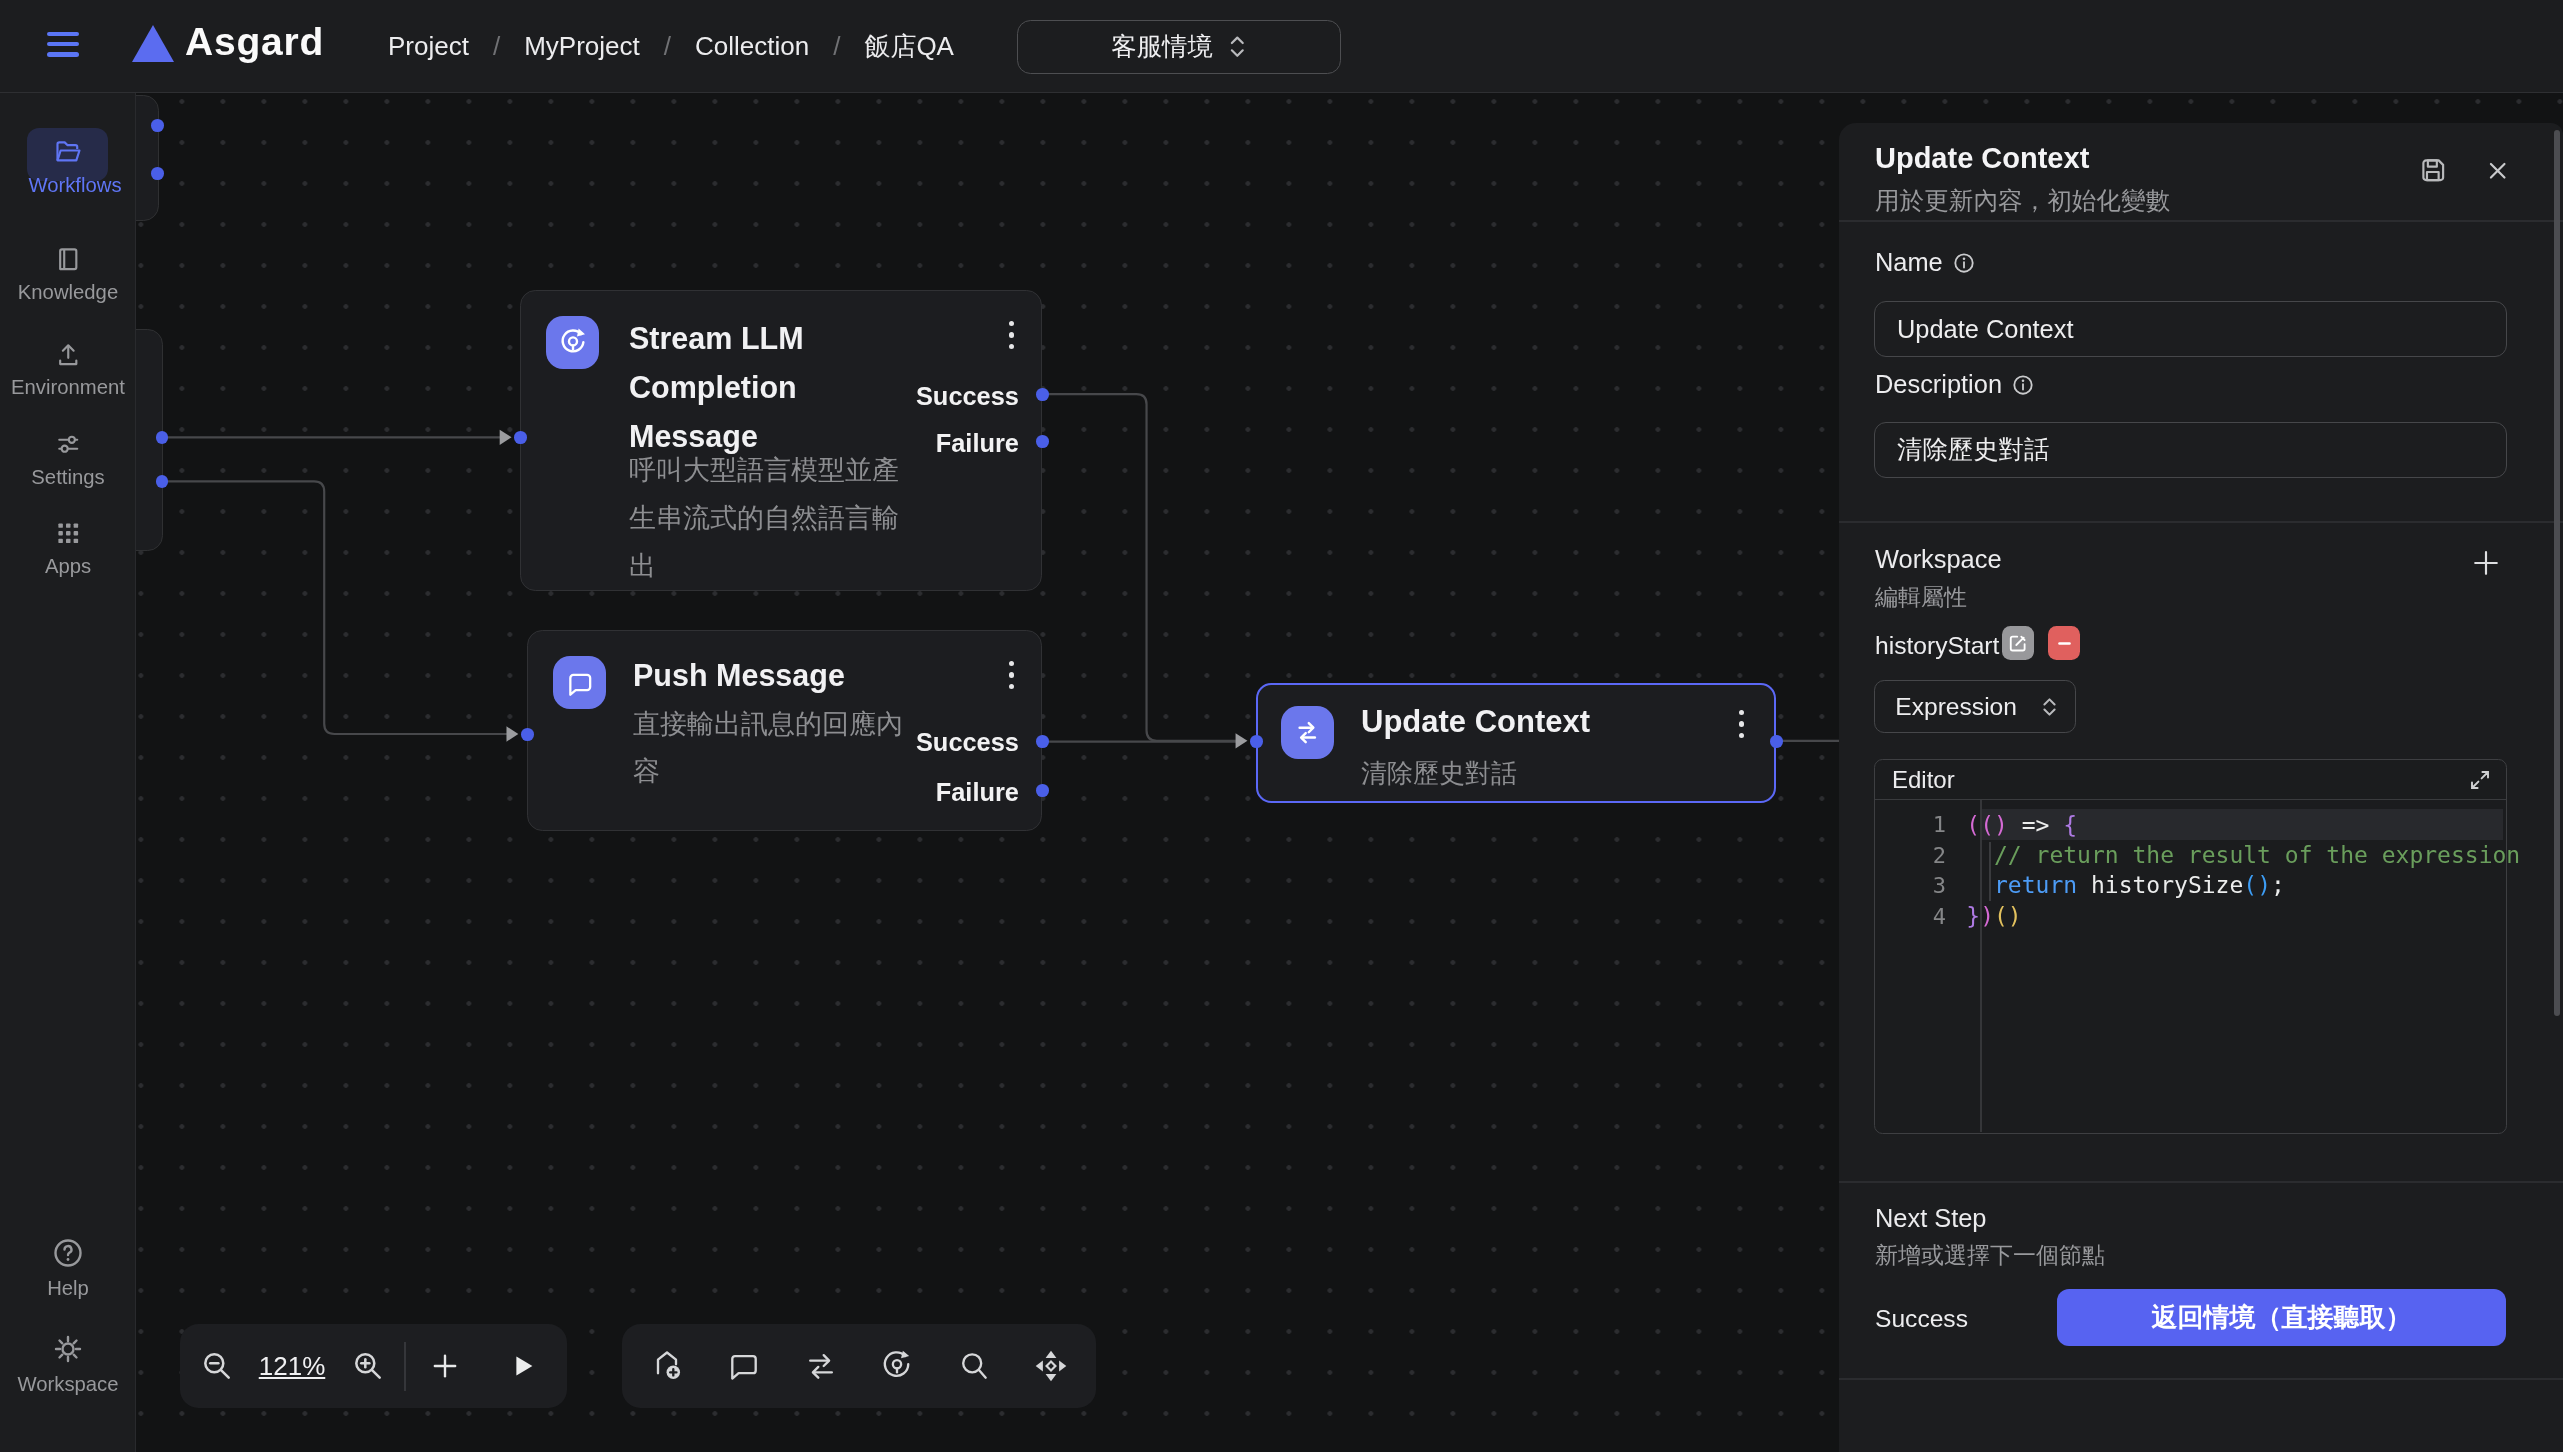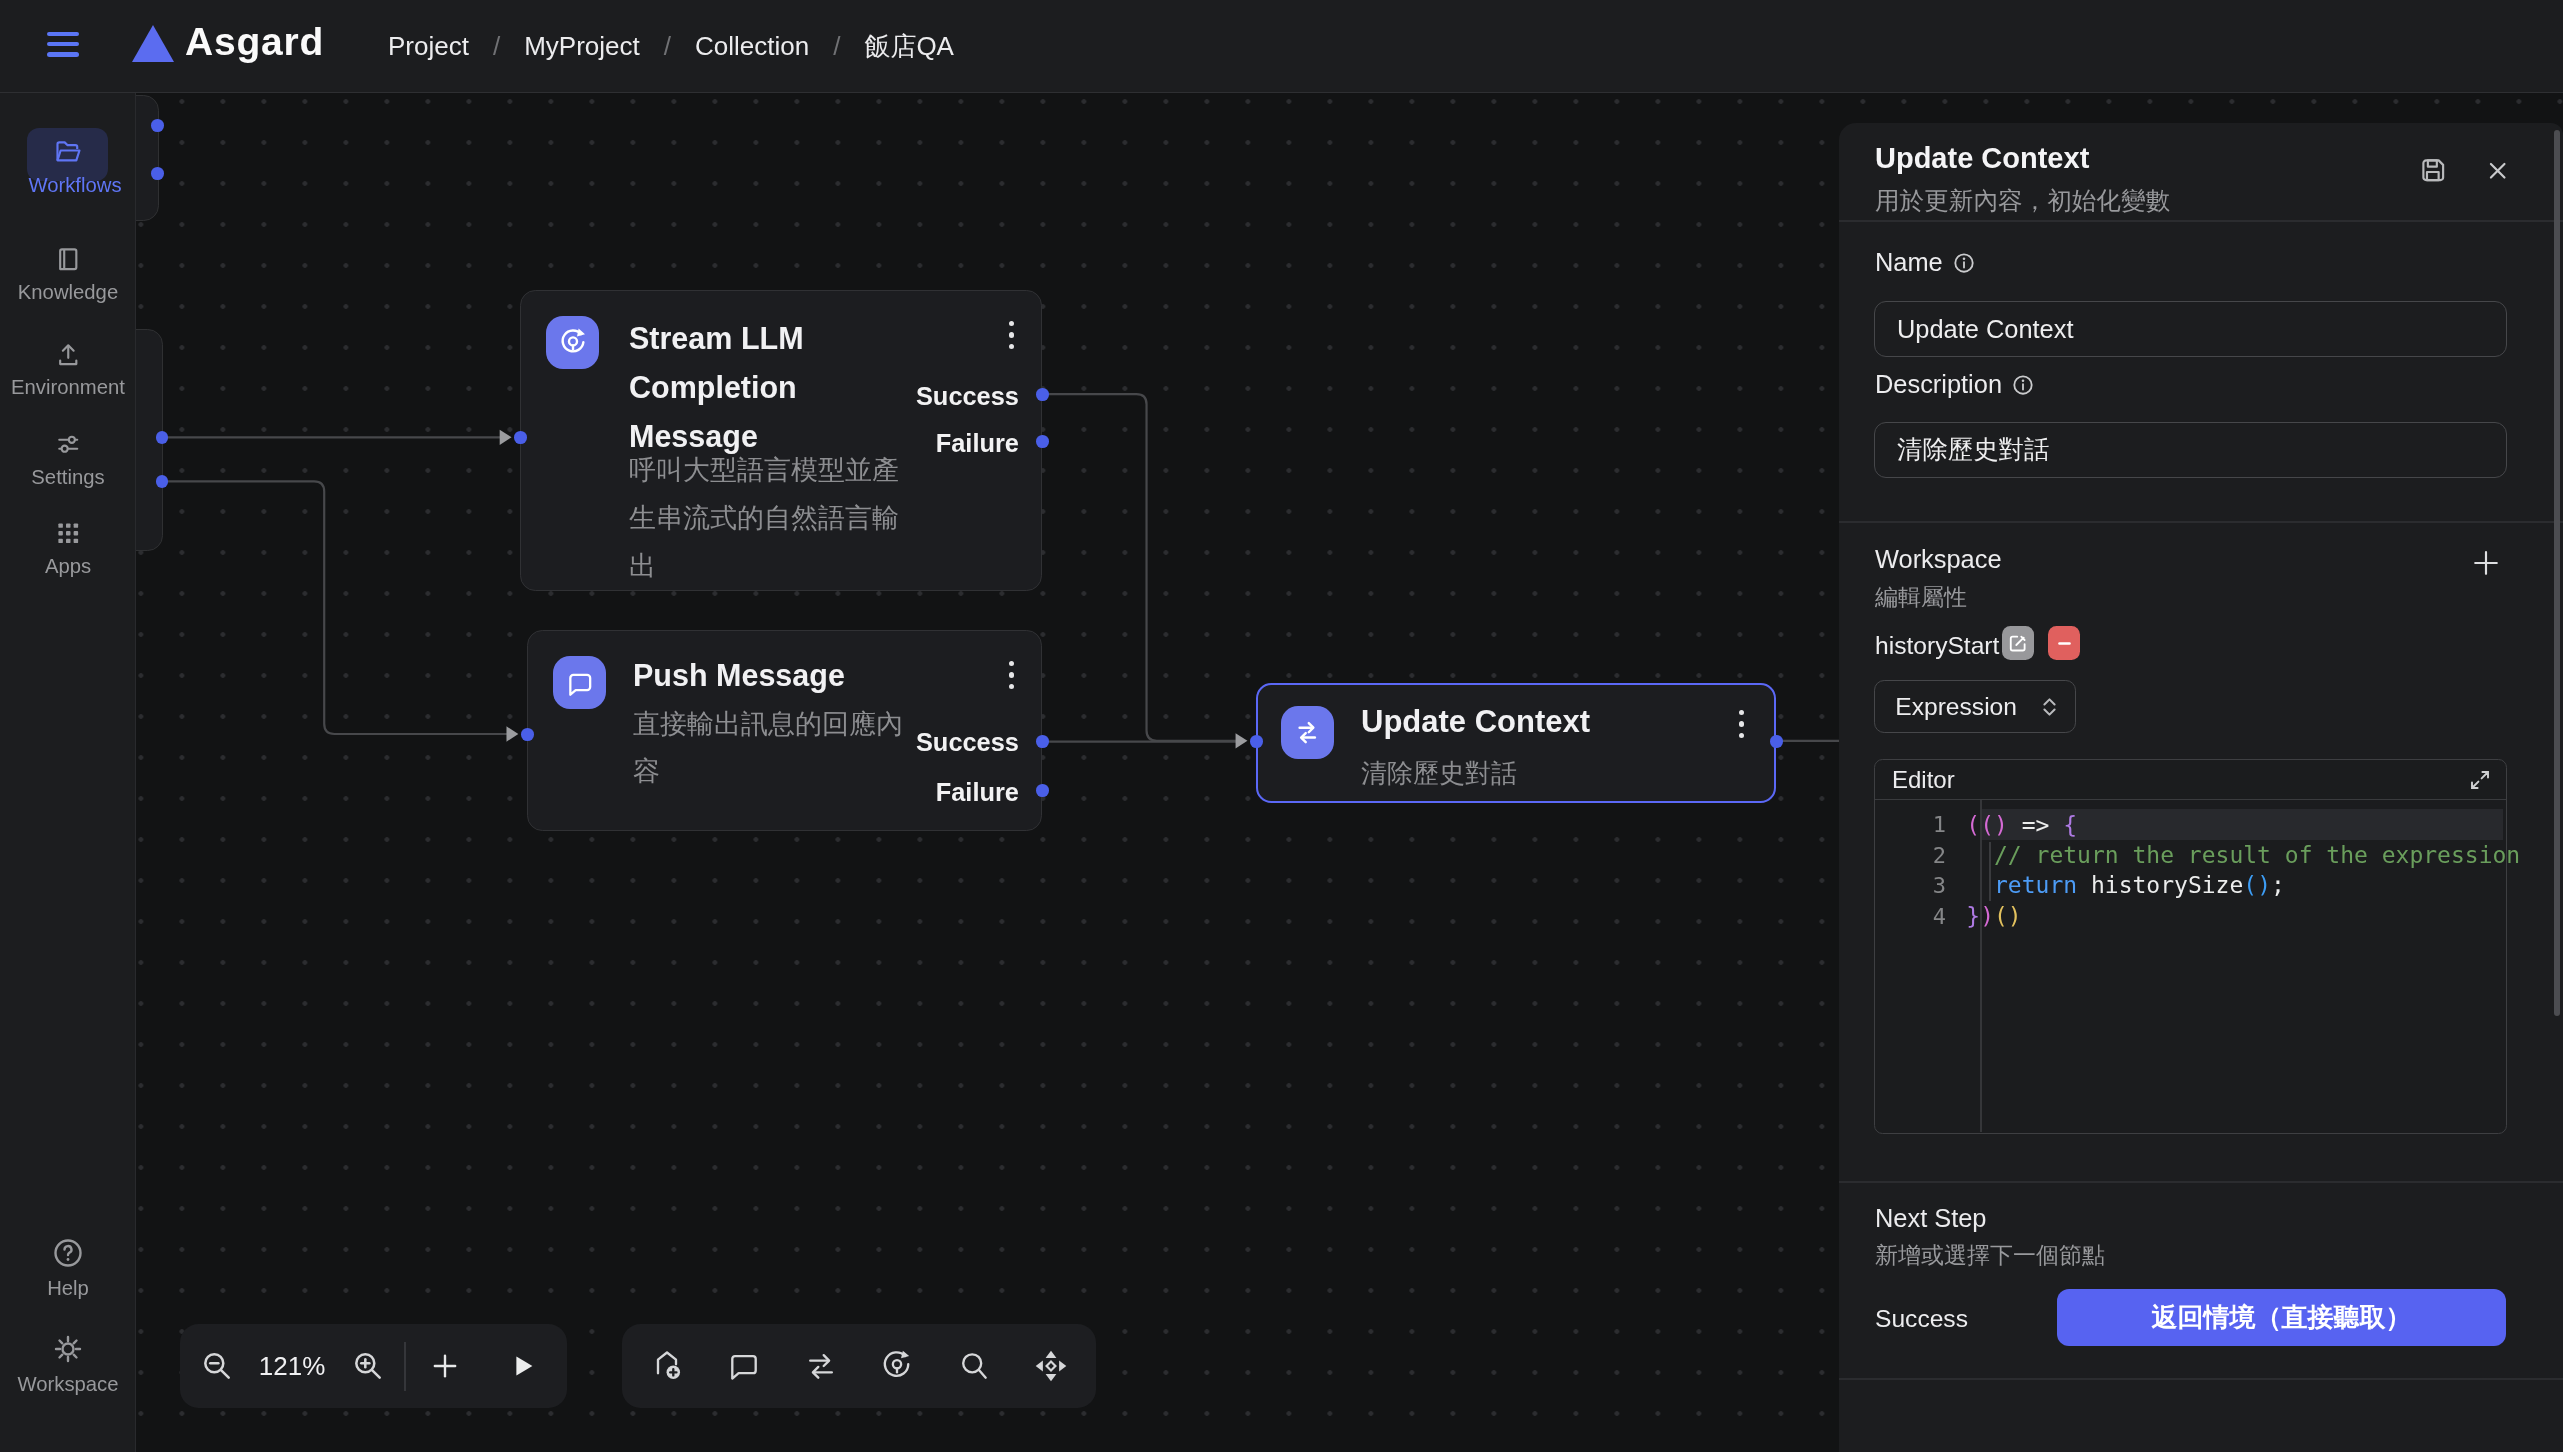--- a/index.html
+++ b/index.html
@@ -18,21 +18,21 @@
   .node-desc{position:absolute;font-size:27px;color:#8d8e91;line-height:48px;overflow-wrap:anywhere;}
   .port-label{position:absolute;font-size:25.4px;font-weight:bold;color:#f2f2f3;}
   .kebab{position:absolute;display:flex;flex-direction:column;gap:6px;align-items:center;padding:3.4px;cursor:pointer;}
   .kebab i{width:5.1px;height:5.1px;border-radius:50%;background:#e6e6e8;}
   .port{position:absolute;width:12.7px;height:12.7px;border-radius:50%;background:#4a5fe8;}
   .sliver{position:absolute;background:#1c1d20;border:1.7px solid #2f3032;border-radius:15.3px;}
   .toolbar{position:absolute;height:84px;background:#1d1e21;border-radius:18.6px;
     display:flex;align-items:center;}
   .tb-btn{display:flex;align-items:center;justify-content:center;width:63px;height:84px;cursor:pointer;}
   .tb-divider{width:1.7px;height:49px;background:#35363a;}
-  .zoom-text{font-size:26px;color:#f0f0f2;min-width:78px;text-align:center;}
+  .zoom-text{font-size:26px;color:#f0f0f2;min-width:78px;text-align:center;text-decoration:underline;}
   
   .navbar{left:0;top:0;width:2563px;height:93px;background:#1c1d1f;border-bottom:1.7px solid #2e2f32;box-sizing:border-box;}
   .burger{left:47px;top:32px;display:flex;flex-direction:column;gap:6px;cursor:pointer;}
   .burger i{width:32px;height:4.2px;border-radius:2.5px;background:#5b76f5;}
   .logo-tri{left:132px;top:25.4px;width:0;height:0;border-left:21px solid transparent;
     border-right:21px solid transparent;border-bottom:37px solid #5b6cf0;}
   .logo-text{left:185px;top:20.3px;font-size:39px;font-weight:bold;color:#fafafa;letter-spacing:0.8px;}
   .crumbs{left:388px;top:0;height:93px;display:flex;align-items:center;gap:24px;font-size:26px;color:#ececee;}
   .crumb-sep{color:#707174;}
   .env-select{left:1017px;top:19.5px;width:324px;height:54px;border:1.7px solid #4d4e51;border-radius:13.6px;
@@ -323,20 +323,27 @@
     <div class="abs logo-text">Asgard</div>
     <div class="abs crumbs">
       <span>Project</span>
       <span class="crumb-sep">/</span>
       <span>MyProject</span>
       <span class="crumb-sep">/</span>
       <span>Collection</span>
       <span class="crumb-sep">/</span>
       <span>飯店QA</span>
     </div>
+    <div class="abs env-select">
+      <span>客服情境</span>
+      <svg width="18.6" height="25.4" viewBox="0 0 20 28" fill="none" stroke="#b9babd" stroke-width="2.4" stroke-linecap="round" stroke-linejoin="round">
+        <polyline points="4,10 10,4 16,10"></polyline>
+          <polyline points="4,18 10,24 16,18"></polyline>
+      </svg>
+    </div>
   </div>
 
   <div class="abs panel">
     <div class="abs p-title">Update Context</div>
     <div class="abs p-sub">用於更新內容，初始化變數</div>
     <div class="abs" style="right:115px;top:32px;cursor:pointer;">
       <svg width="30.5" height="30.5" viewBox="0 0 34 34" fill="none" stroke="#b9babc" stroke-width="2.4" stroke-linejoin="round">
         <path d="M6 9 c0-1.6 1.4-3 3-3 h14 l5 5 v14 c0 1.6-1.4 3-3 3 H9 c-1.6 0-3-1.4-3-3 z"></path>
         <rect x="11" y="6" width="10" height="7"></rect>
           <rect x="10" y="19" width="13" height="9"></rect>

